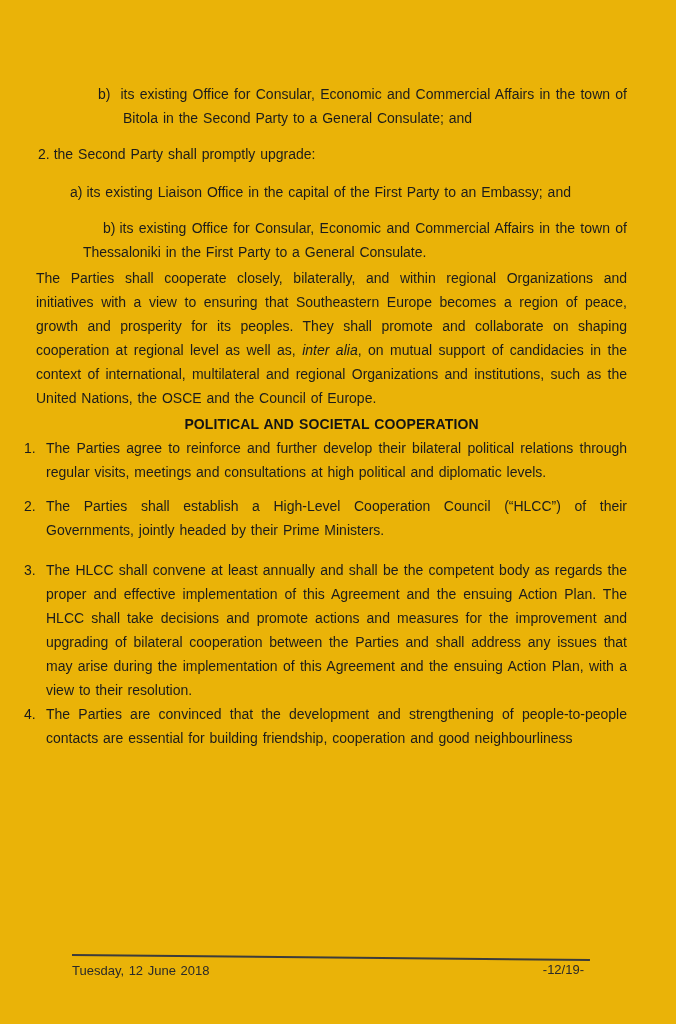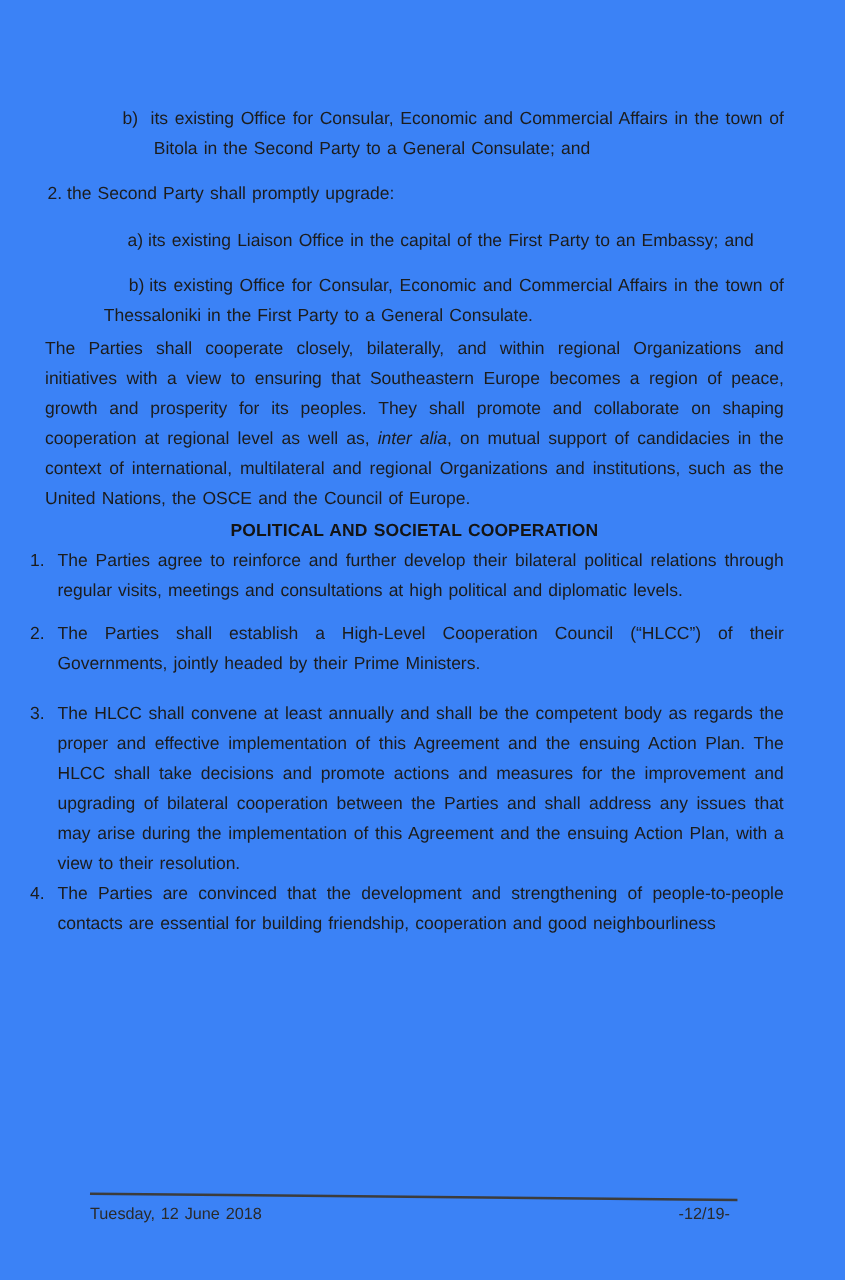--- a/index.html
+++ b/index.html
@@ -5,21 +5,21 @@
   html, body {
     margin: 0;
     padding: 0;
     background: #e9e9e7;
   }
   .page {
     position: relative;
     width: 676px;
     height: 1024px;
     margin: 0 auto;
-    background: #3b82f6;
+    background: #eab308;
     overflow: hidden;
     box-sizing: border-box;
     padding: 82px 49px 0 36px;
     font-family: "Liberation Sans", "DejaVu Sans", sans-serif;
     font-size: 14px;
     line-height: 24px;
     color: #1c1c1c;
     word-spacing: 1px;
   }
   .para { text-align: justify; }
@@ -30,21 +30,21 @@
     text-indent: -25px;
     text-align: justify;
   }
   .sub-item-b1 .lbl { margin-right: 10px; }
   .item-2 {
     margin-left: 2px;
     margin-top: 12px;
   }
   .item-2 .lbl { margin-right: 4px; }
   .sub-item-a {
-    margin-left: 66px;
+    margin-left: 34px;
     margin-top: 14px;
   }
   .sub-item-a .lbl { margin-right: 4px; }
   .sub-item-b2 {
     margin-left: 47px;
     margin-top: 12px;
     text-indent: 20px;
     text-align: justify;
   }
   .sub-item-b2 .lbl { margin-right: 4px; }
@@ -90,21 +90,21 @@
   }
   .footer-rule {
     border-top: 2px solid #3c3c3c;
     transform: rotate(0.55deg);
     transform-origin: 0 0;
     height: 0;
   }
   .footer-row {
     display: flex;
     justify-content: space-between;
-    align-items: flex-end;
+    align-items: center;
     gap: 37px;
   }
   .footer-date { margin-top: 3px; }
   .footer-page { margin-top: 1px; margin-right: 6px; }
 </style>
 </head>
 <body>
 
 <div class="page">
 

